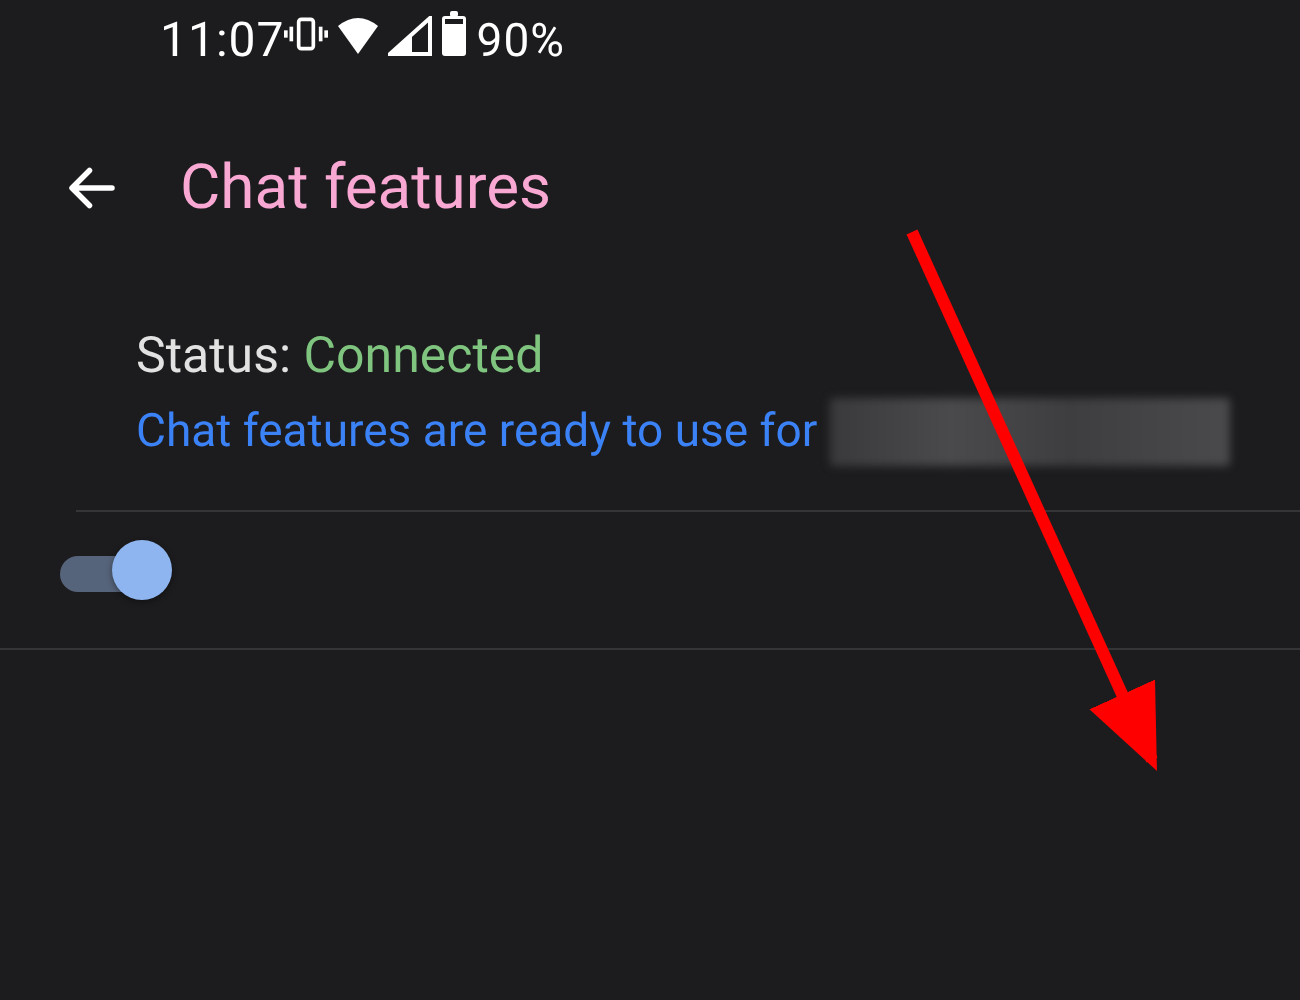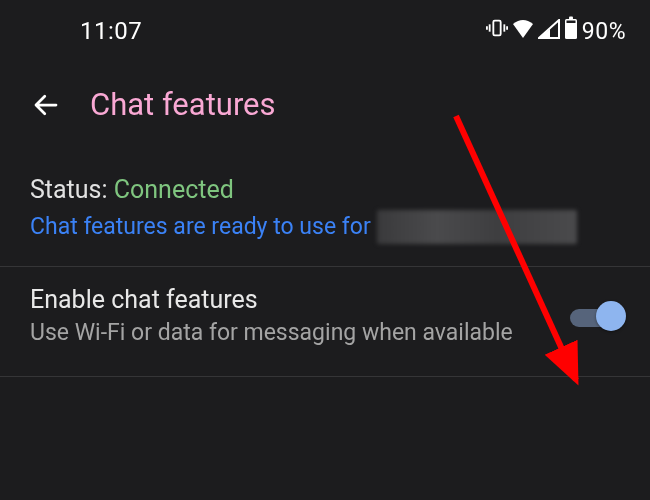--- a/index.html
+++ b/index.html
@@ -6,23 +6,23 @@
     html, body { width: 650px; height: 500px; overflow: hidden; }
     body {
       background: #1c1c1e;
       font-family: Roboto, -apple-system, "Segoe UI", Arial, sans-serif;
       color: #e6e6e6;
       position: relative;
     }
     
     .statusbar {
       display: flex;
-      justify-content: space-between;
-      align-items: center;
-      padding: 16px 24px 10px 24px;
+      justify-content: flex-start;
+      align-items: center;
+      padding: 5px 24px 10px 24px;
       font-size: 24px;
       font-weight: 400;
       color: #ffffff;
       letter-spacing: 0.5px;
     }
     .statusbar .left { padding-left: 56px; }
     .statusbar .right {
       display: flex;
       align-items: center;
       gap: 3px;
@@ -43,20 +43,21 @@
     }
     .header-title {
       font-size: 31px;
       font-weight: 400;
       color: #f9a8d4;
     }
     
     .section {
       padding: 18px 30px 22px 30px;
       border-bottom: 1px solid #353537;
+      margin-left: 38px;
     }
     .status-line {
       font-size: 25px;
       color: #e2e2e2;
       margin-bottom: 6px;
     }
     .status-line .status-value { color: #7fc57f; }
     .status-sub {
       font-size: 23px;
       color: #3b82f6;
@@ -176,24 +177,20 @@
     <span>Status:</span>
     <span class="status-value">Connected</span>
   </div>
   <div class="status-sub">
     <span>Chat features are ready to use for</span>
     <span class="redacted"></span>
   </div>
 </div>
 
 <div class="setting-row">
-  <div class="setting-text">
-    <div class="setting-title">Enable chat features</div>
-    <div class="setting-sub">Use Wi-Fi or data for messaging when available</div>
-  </div>
   <div class="toggle">
     <div class="toggle-track"></div>
     <div class="toggle-thumb"></div>
   </div>
 </div>
 
 <svg class="annotation" viewBox="0 0 650 500">
   <defs>
     <marker id="ahead" markerWidth="10" markerHeight="10" refX="6" refY="3" orient="auto" markerUnits="strokeWidth">
       <path d="M0,0 L7,3 L0,6 Z" fill="#ff0000"></path>

